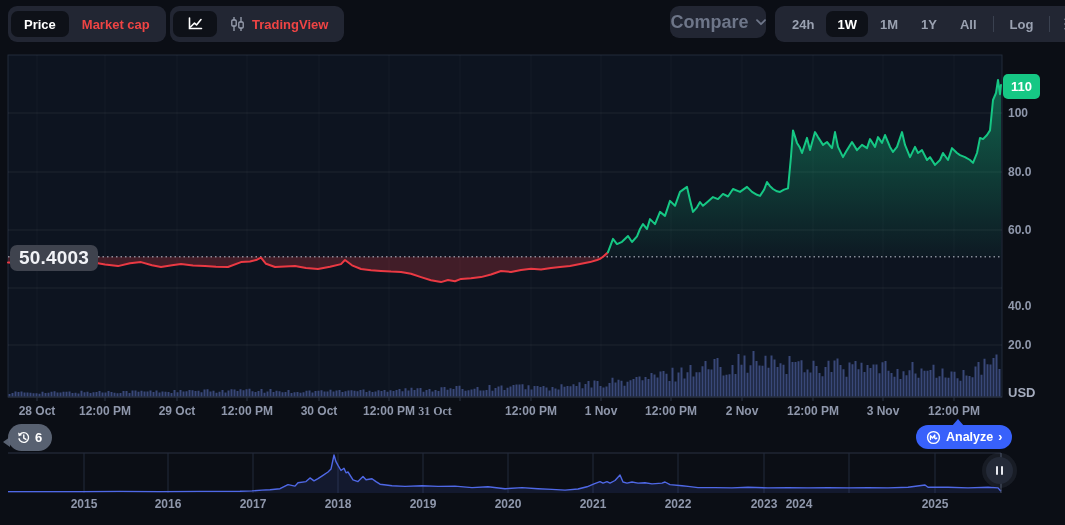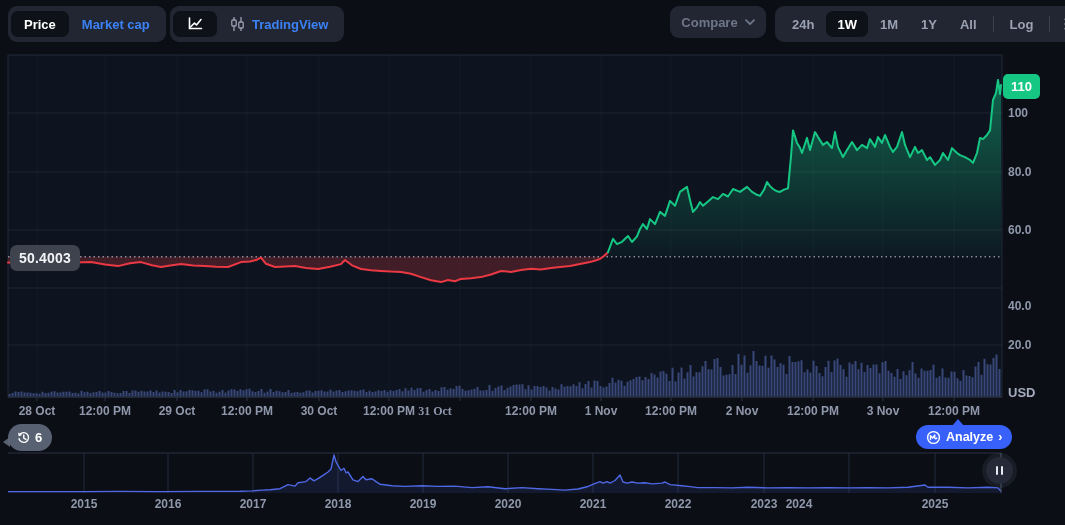--- a/index.html
+++ b/index.html
@@ -12,30 +12,30 @@
   #scene { position:absolute; inset:0; }
   svg.layer { position:absolute; left:0; top:0; }
 
   
   .pill {
     position:absolute; top:6px; height:36px; display:flex; align-items:center;
     background:#222633; border-radius:9px; padding:3px;
   }
   .seg {
     height:26px; display:flex; align-items:center; padding:0 13px;
-    border-radius:7px; font-size:13px; font-weight:700; color:#3b82f6;
+    border-radius:7px; font-size:13px; font-weight:700; color:#ef4444;
     cursor:pointer; white-space:nowrap;
   }
   .seg.active { background:#0e1118; color:#ffffff; }
   .seg.icon-seg { padding:0 13px; }
   .tv-label { display:flex; align-items:center; gap:7px; }
   .compare-btn {
     position:absolute; left:670px; top:6px; width:96px; height:32px;
     background:#222633; border-radius:9px; display:flex; align-items:center;
-    justify-content:center; gap:7px; font-size:13px; font-weight:700; color:#6e7689;
+    justify-content:center; gap:7px; font-size:18px; font-weight:700; color:#6e7689;
     cursor:pointer;
   }
   .range-pill { left:775px; padding:3px 6px; gap:1px; }
   .range-item { padding:0 11px; height:26px; display:flex; align-items:center;
     border-radius:7px; font-size:13px; font-weight:700; color:#9aa1b1; cursor:pointer; }
   .range-item.active { background:#0e1118; color:#ffffff; }
   .vdiv { width:1px; height:16px; background:#3a4150; margin:0 4px; }
   .sliders-btn { padding:0 8px; height:26px; display:flex; align-items:center; cursor:pointer; }
 
   
@@ -43,21 +43,21 @@
   .usd-label { position:absolute; left:1008px; top:385px; font-size:13px; font-weight:700; color:#a5acbe; }
   .xlabel { position:absolute; transform:translateX(-50%); top:404px;
     font-size:12px; font-weight:600; color:#8f97ab; white-space:nowrap; }
   .yearlabel { position:absolute; transform:translateX(-50%); top:497px;
     font-size:12px; font-weight:600; color:#8f97ab; }
 
   
   .price-tag {
     position:absolute; left:10px; top:245px; height:26px; padding:0 9px;
     background:#3f434e; border-radius:7px; display:flex; align-items:center;
-    font-size:14px; font-weight:700; color:#f2f3f7; letter-spacing:.2px;
+    font-size:19px; font-weight:700; color:#f2f3f7; letter-spacing:.2px;
   }
   .last-badge {
     position:absolute; left:1003px; top:74px; height:25px; padding:0 8px;
     background:#16c784; border-radius:5px; display:flex; align-items:center;
     font-size:13px; font-weight:700; color:#ffffff;
   }
   .watermark {
     position:absolute; left:841px; top:329px; display:flex; align-items:center;
     gap:8px; opacity:.92;
   }

